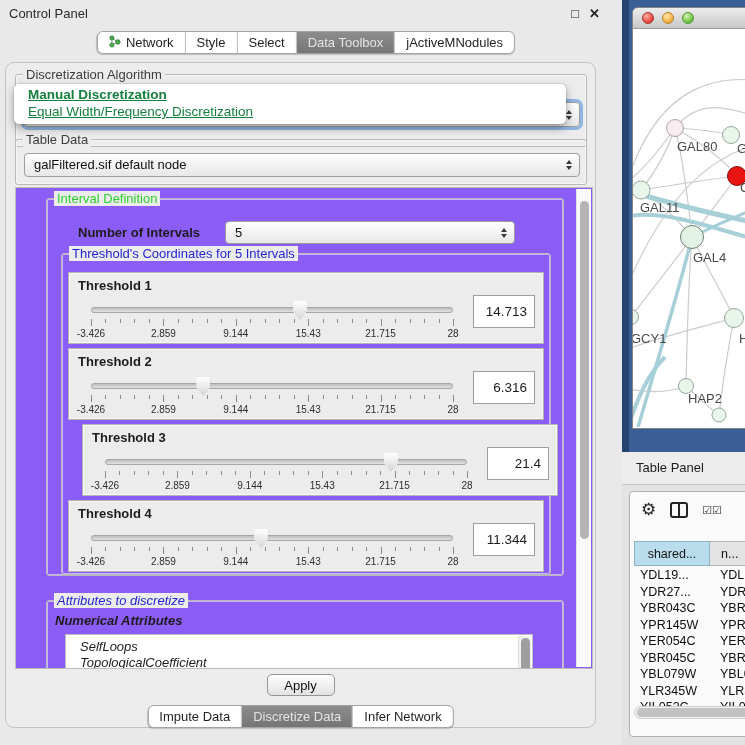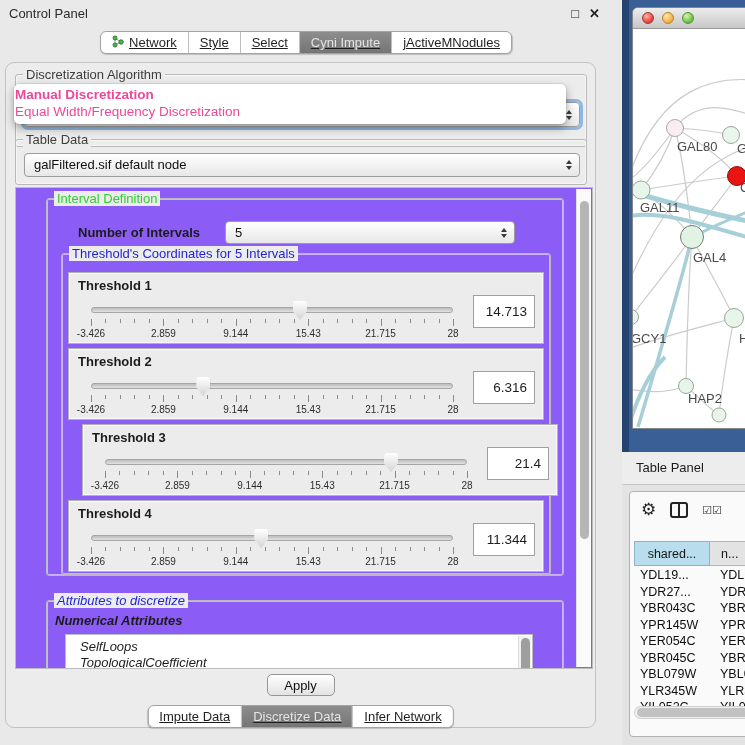--- a/index.html
+++ b/index.html
@@ -11,21 +11,21 @@
     color:#1c1c1c;
   }
   
   .control-panel { position:absolute; left:0; top:0; width:612px; height:745px; }
   .cp-titlebar { height:26px; display:flex; justify-content:space-between; align-items:center;
     padding:0 12px 0 9px; font-size:13px; color:#2b2b2b; }
   .cp-title-icons { display:flex; gap:10px; align-items:center; color:#222; }
   .float-glyph { font-size:13px; }
   .close-glyph { font-size:13px; font-weight:bold; }
   .seg { display:inline-flex; border:1px solid #a3a3a3; border-radius:6px; background:#fff;
-    height:23px; overflow:hidden; box-shadow:0 1px 1px rgba(0,0,0,.18);text-decoration:underline; }
+    height:23px; overflow:hidden; box-shadow:0 1px 1px rgba(0,0,0,.18); }
   .segment { display:flex; align-items:center; gap:5px; padding:0 11px; font-size:13px; color:#1f1f1f;
     border-left:1px solid #bdbdbd; white-space:nowrap; }
   .segment:first-child { border-left:none; }
   .segment.selected { background:linear-gradient(#8d8d8d,#757575); color:#e4e4e4; }
   .top-tabs { position:absolute; top:31px; left:50%; transform:translateX(-50%); }
   .cp-outer { position:absolute; left:5px; top:62px; width:591px; height:666px;
     background:#ececec; border:1px solid #c2c2c2; border-radius:9px; }
   .group { position:absolute; border:1px solid #b9b9b9; border-radius:3px;
     box-shadow:inset 0 0 0 1px rgba(255,255,255,.55); }
   .group-label { position:absolute; top:-8px; left:7px; background:#ececec; padding:0 3px;
@@ -45,21 +45,21 @@
   .algo-group { left:9px; top:11px; width:572px; height:73px; }
   .algo-combo { position:absolute; left:8px; top:27px; right:6px; height:25px;
     box-shadow:0 0 0 3px rgba(96,155,222,.65); }
   .td-group { left:9px; top:76px; width:572px; height:46px; }
   .td-combo { position:absolute; left:8px; top:13px; right:6px; height:24px; }
   
   .popup { position:absolute; left:14px; top:84px; width:552px; z-index:30; background:#fff;
     border-radius:5px; padding:2px 0 4px;
     box-shadow:0 4px 10px rgba(0,0,0,.35), 0 0 0 1px rgba(0,0,0,.07); }
   .popup-placeholder { text-align:center; color:#adadad; font-size:12.5px; height:16px; line-height:15px; }
-  .popup-option { font-size:13.5px; height:17px; line-height:17px; padding-left:1px; color:#ec4899; }
+  .popup-option { font-size:13.5px; height:17px; line-height:17px; padding-left:14px; color:#15803d;text-decoration:underline; }
   .popup-option.bold { font-weight:bold; }
   
   .scrollpane { position:absolute; left:9px; top:124px; width:578px; height:482px;
     border:1px solid #bdbdbd; background:#8b5cf6; overflow:hidden; }
   .vscroll { position:absolute; top:1px; right:1px; width:15px; bottom:1px;
     background:#fafafa; border-left:1px solid #e2e2e2; }
   .vthumb { position:absolute; left:3px; width:9px; top:12px; height:338px;
     background:#b5b5b5; border-radius:5px; }
   .interval-group { left:30px; top:10px; width:518px; height:378px; }
   .noi-row { position:absolute; top:22px; left:31px; display:flex; align-items:center; }
@@ -163,21 +163,21 @@
             </svg></span>
           <span>Network</span>
         </div>
         <div class="segment">
           <span>Style</span>
         </div>
         <div class="segment">
           <span>Select</span>
         </div>
         <div class="segment selected">
-          <span>Cyni Impute</span>
+          <span>Data Toolbox</span>
         </div>
         <div class="segment">
           <span>jActiveMNodules</span>
         </div>
       </nav>
 
     <div class="cp-outer">
 
       <div class="group algo-group">
         <span class="group-label dark">Discretization Algorithm</span>

